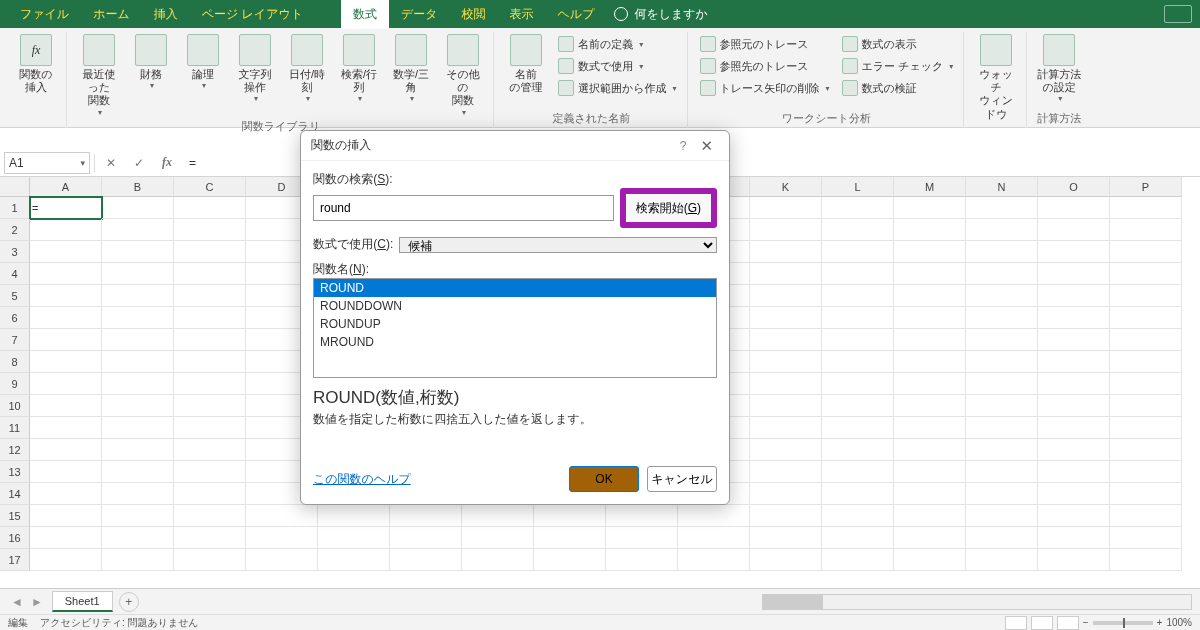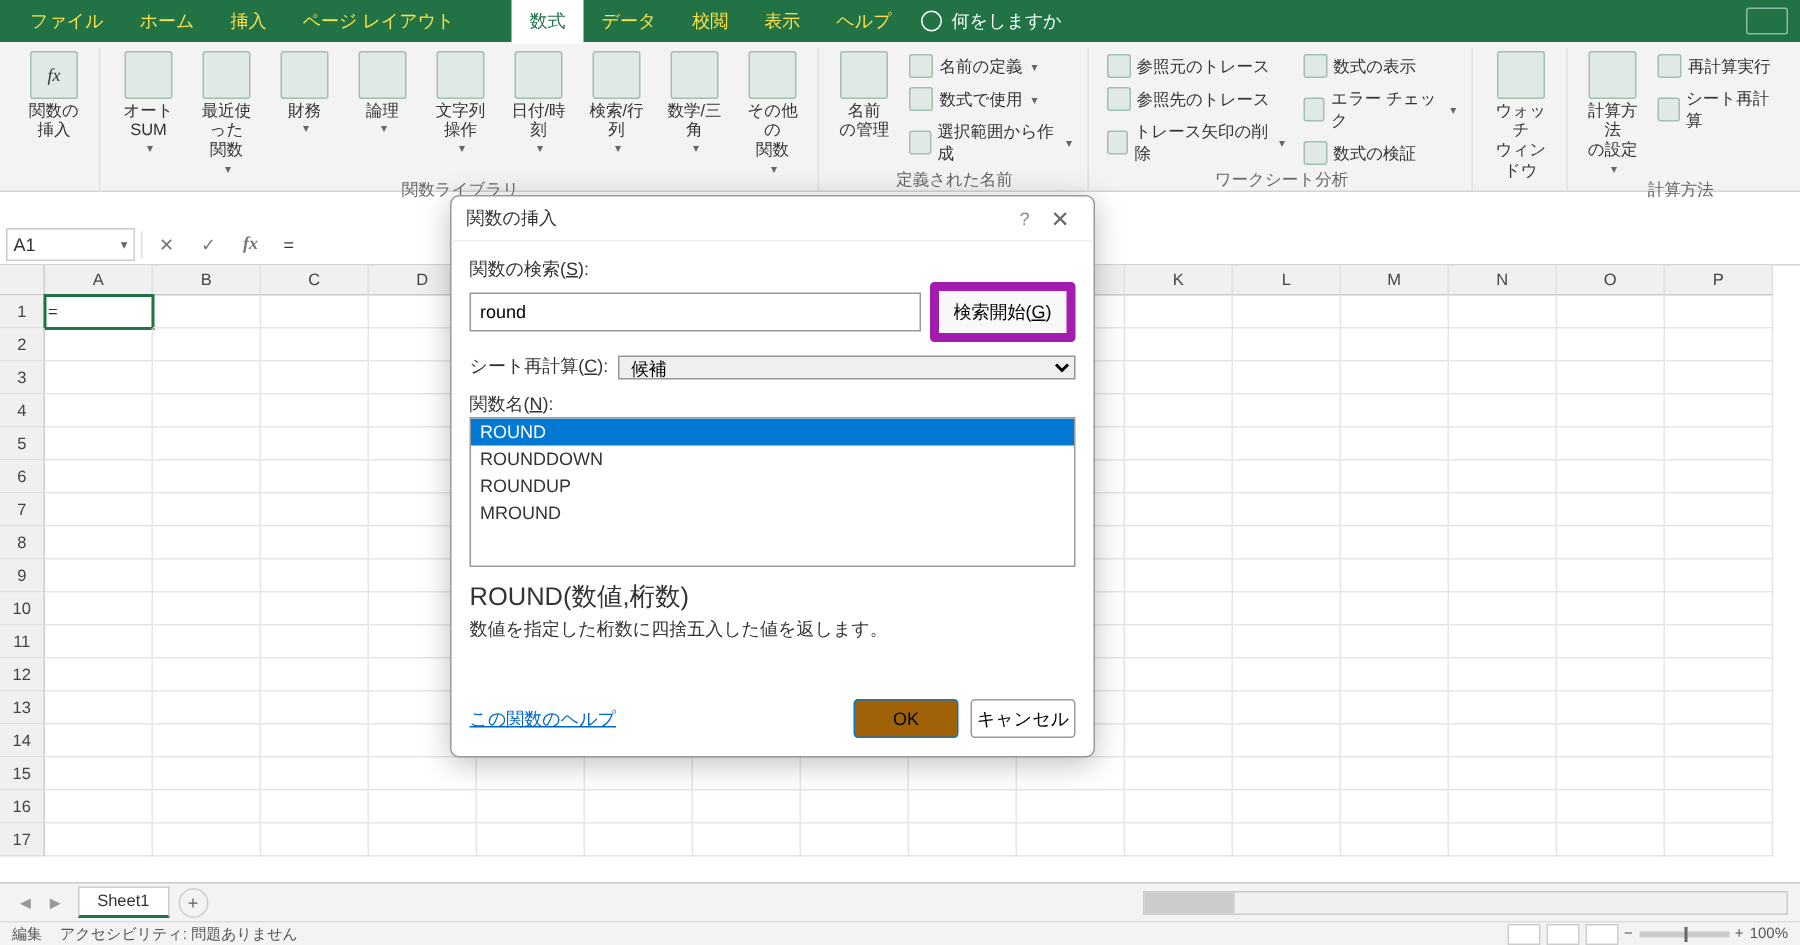--- a/index.html
+++ b/index.html
@@ -100,24 +100,20 @@
             <i style="font-family:serif;font-style:italic;">fx</i>
           </div>
         <div class="rlbl">関数の<br>挿入</div>
       </div>
     </div>
   </div>
   <div class="rgroup">
     <div class="items" id="g2">
         <div class="rbtn-lg drop">
           <div class="ric"></div>
-          <div class="rlbl">オート<br>SUM</div>
-        </div>
-        <div class="rbtn-lg drop">
-          <div class="ric"></div>
           <div class="rlbl">最近使った<br>関数</div>
         </div>
         <div class="rbtn-lg drop">
           <div class="ric"></div>
           <div class="rlbl">財務</div>
         </div>
         <div class="rbtn-lg drop">
           <div class="ric"></div>
           <div class="rlbl">論理</div>
         </div>
@@ -207,30 +203,20 @@
         <div class="rlbl">ウォッチ<br>ウィンドウ</div>
       </div>
     </div>
   </div>
   <div class="rgroup">
     <div class="items">
       <div class="rbtn-lg drop">
         <div class="ric"></div>
         <div class="rlbl">計算方法<br>の設定</div>
       </div>
-      <div class="rstack" id="g6s">
-          <div class="rbtn-sm">
-            <div class="ric-s"></div>
-            <span>再計算実行</span>
-          </div>
-          <div class="rbtn-sm">
-            <div class="ric-s"></div>
-            <span>シート再計算</span>
-          </div>
-        </div>
     </div>
     <div class="glabel">計算方法</div>
   </div>
 </div>
 
 <div class="fbar">
   <div class="namebox">
     <span>A1</span>
       <span style="font-size:9px;color:#666">▾</span>
   </div>
@@ -624,21 +610,21 @@
     <span class="help">?</span>
     <span class="close">✕</span>
   </div>
   <div class="dlg-body">
     <div class="dlg-label"><span>関数の検索(</span><span class="und">S</span><span>):</span></div>
     <div class="dlg-row">
       <input class="dlg-input" value="round" style="">
       <button class="dlg-btn"><span>検索開始(</span><span class="und">G</span><span>)</span></button>
     </div>
     <div class="dlg-row">
-      <span class="dlg-label"><span>シート再計算(</span><span class="und">C</span><span>):</span></span>
+      <span class="dlg-label"><span>数式で使用(</span><span class="und">C</span><span>):</span></span>
       <select class="dlg-select"><option>候補</option></select>
     </div>
     <div class="dlg-label"><span>関数名(</span><span class="und">N</span><span>):</span></div>
     <div class="dlg-list" id="flist">
         <div class="opt sel">ROUND</div>
         <div class="opt">ROUNDDOWN</div>
         <div class="opt">ROUNDUP</div>
         <div class="opt">MROUND</div>
       </div>
     <div class="dlg-sig">ROUND(数値,桁数)</div>

